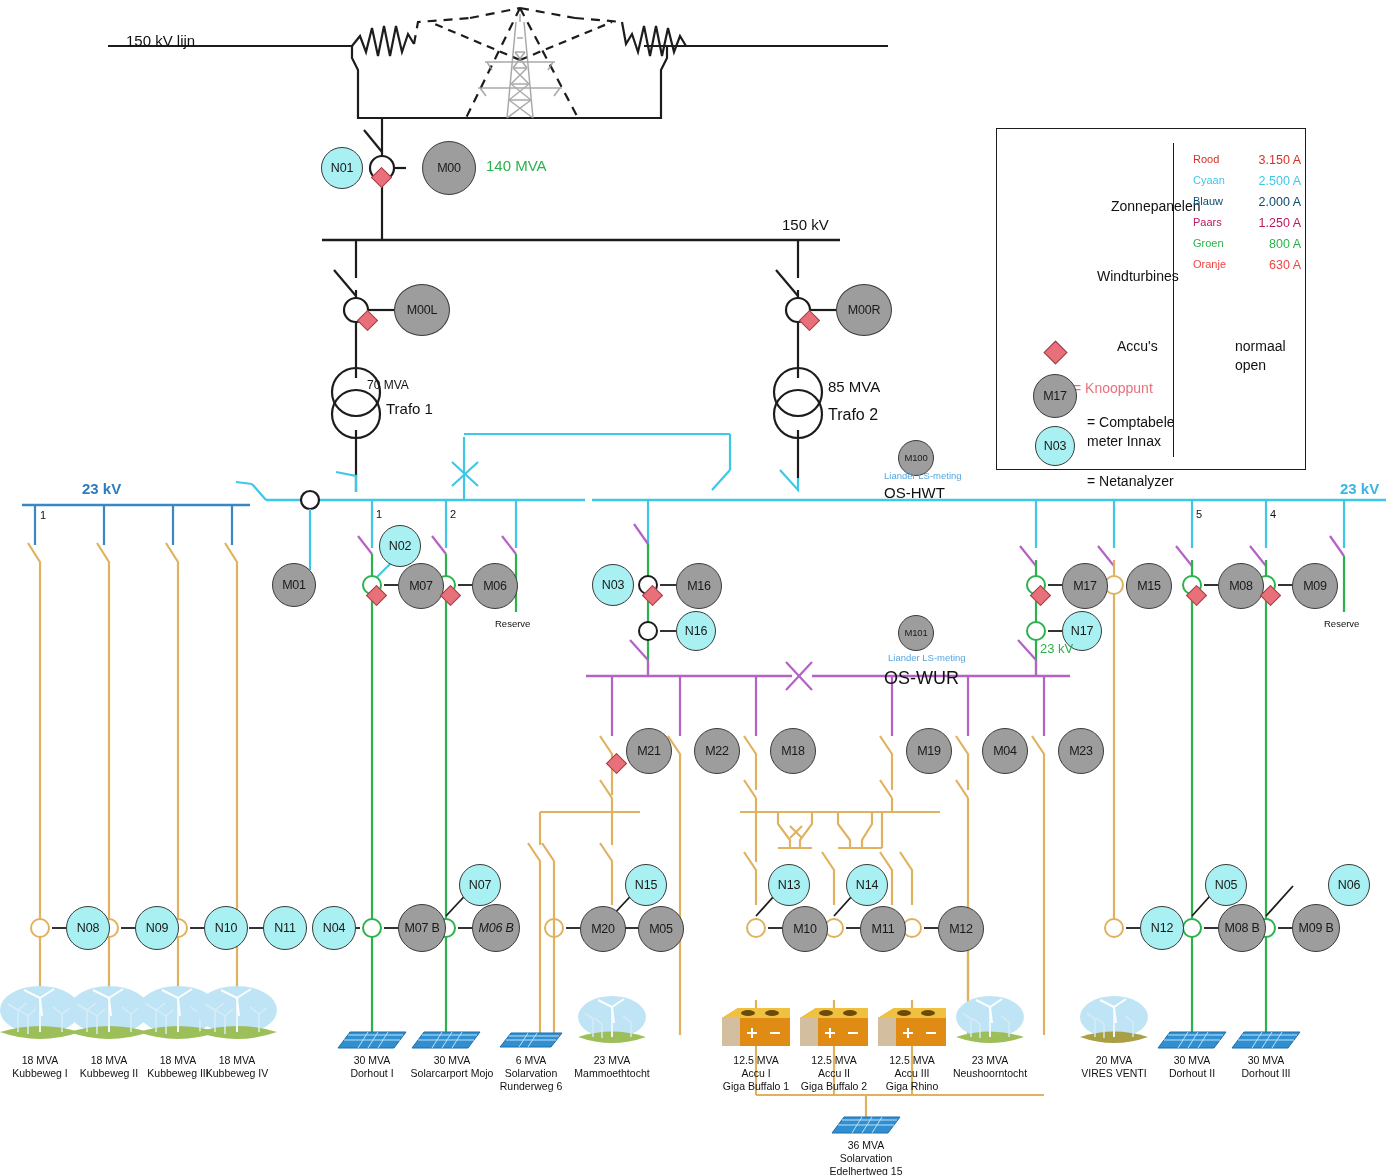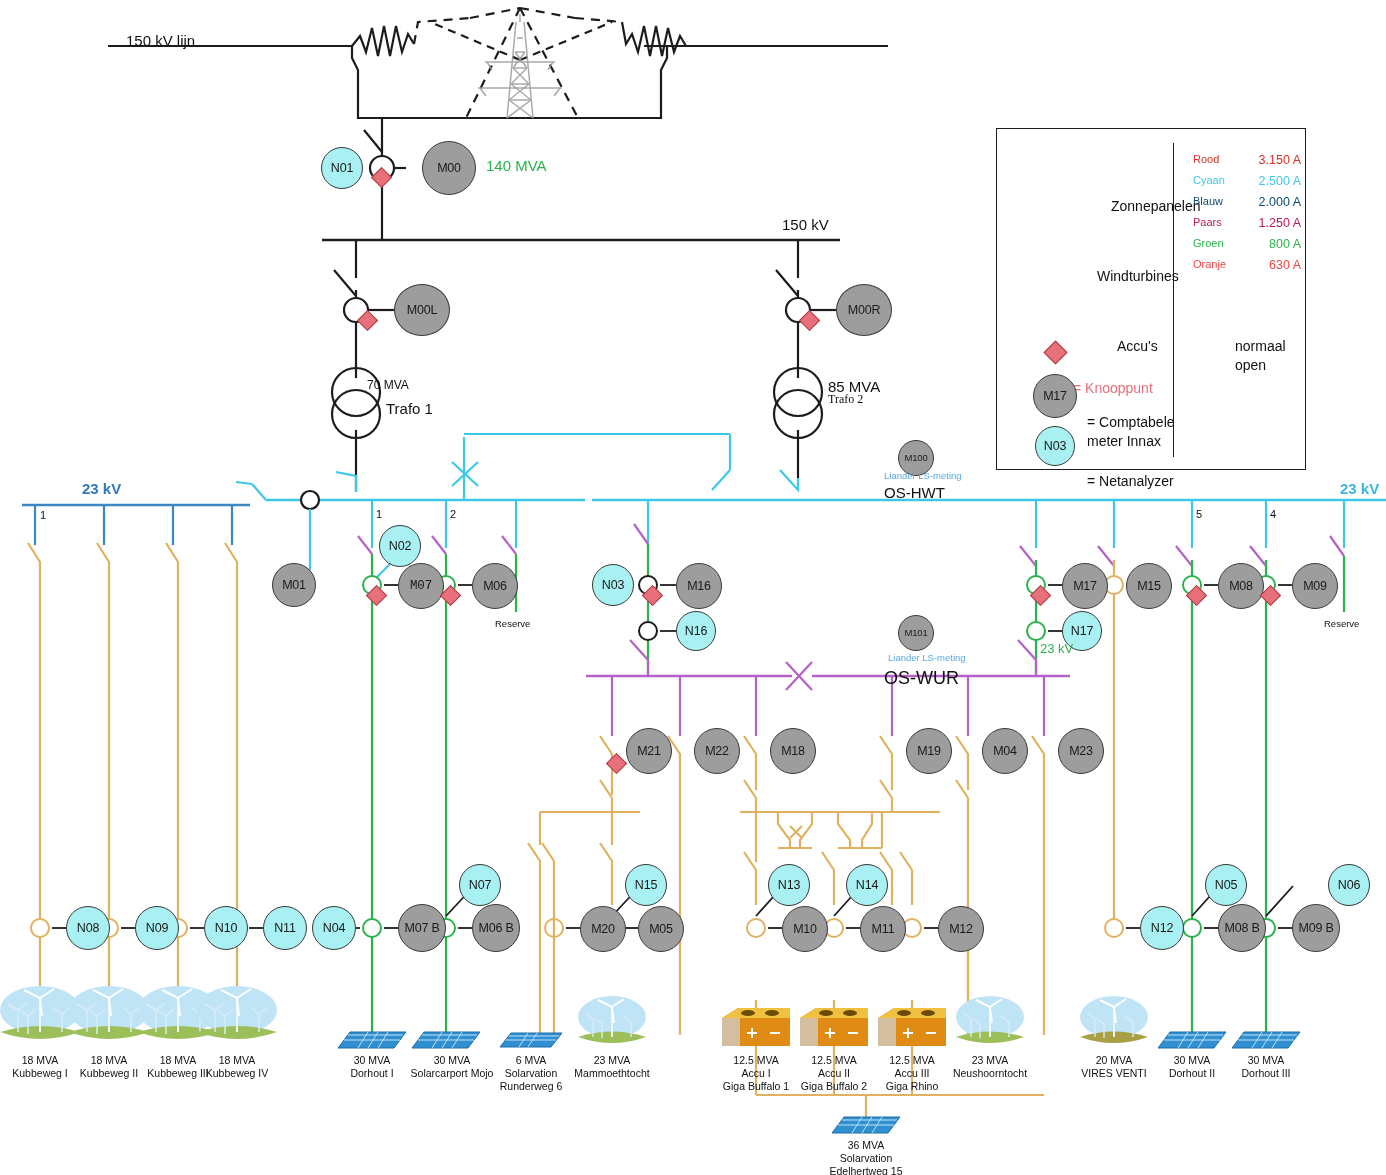--- a/index.html
+++ b/index.html
@@ -756,21 +756,21 @@
 open</div>
 </div>
 
 <div class="lbl" style="left:126px; top:32px; font-size:15px;">150 kV lijn</div>
 <div class="lbl" style="left:782px; top:216px; font-size:15px;">150 kV</div>
 <div class="lbl c-green" style="left:486px; top:157px; font-size:15px;">140 MVA</div>
 
 <div class="lbl" style="left:367px; top:378px; font-size:12px;">70 MVA</div>
 <div class="lbl" style="left:386px; top:400px; font-size:15px;">Trafo 1</div>
 <div class="lbl" style="left:828px; top:378px; font-size:15px;">85 MVA</div>
-<div class="lbl" style="left:828px; top:392px; font-size:12px;font-family:Liberation Serif, serif;">Trafo 2</div>
+<div class="lbl" style="left:828px; top:406px; font-size:16px;">Trafo 2</div>
 
 <div class="lbl c-lightblue tiny" style="left:884px; top:470px;">Liander LS-meting</div>
 <div class="lbl" style="left:884px; top:484px; font-size:15px;">OS-HWT</div>
 
 <div class="lbl c-lightblue tiny" style="left:888px; top:652px;">Liander LS-meting</div>
 <div class="lbl" style="left:884px; top:668px; font-size:18px;">OS-WUR</div>
 <div class="lbl c-green" style="left:1040px; top:641px;">23 kV</div>
 
 <div class="lbl c-blue bold" style="left:82px; top:480px; font-size:15px;">23 kV</div>
 <div class="lbl c-cyan bold" style="left:1340px; top:480px; font-size:15px;">23 kV</div>
@@ -807,21 +807,21 @@
 <div class="node m small" style="left:898px; top:615px; width:36px; height:36px;">
       <span>M101</span>
     </div>
 
 <div class="node m" style="left:272px; top:563px; width:44px; height:44px;">
       <span>M01</span>
     </div>
 <div class="node n" style="left:379px; top:525px; width:42px; height:42px;">
       <span>N02</span>
     </div>
-<div class="node m" style="left:398px; top:563px; width:46px; height:46px;font-family:Liberation Mono, monospace;">
+<div class="node m" style="left:398px; top:563px; width:46px; height:46px;">
       <span>M07</span>
     </div>
 <div class="diamond" style="left:369px; top:588px;"></div>
 <div class="node m" style="left:472px; top:563px; width:46px; height:46px;">
       <span>M06</span>
     </div>
 <div class="diamond" style="left:443px; top:588px;"></div>
 
 <div class="node n" style="left:592px; top:564px; width:42px; height:42px;">
       <span>N03</span>
@@ -885,21 +885,21 @@
 <div class="node n" style="left:263px; top:906px; width:44px; height:44px;">
       <span>N11</span>
     </div>
 <div class="node n" style="left:312px; top:906px; width:44px; height:44px;">
       <span>N04</span>
     </div>
 <div class="node m" style="left:398px; top:904px; width:48px; height:48px;">
       <span style="white-space:pre-line;">M07 B</span>
     </div>
 <div class="node m" style="left:472px; top:904px; width:48px; height:48px;">
-      <span style="white-space:pre-line;">M06 B</span>
+      <span style="white-space:pre-line;font-style:italic;">M06 B</span>
     </div>
 <div class="node n" style="left:459px; top:864px; width:42px; height:42px;">
       <span>N07</span>
     </div>
 <div class="node m" style="left:580px; top:906px; width:46px; height:46px;">
       <span>M20</span>
     </div>
 <div class="node m" style="left:638px; top:906px; width:46px; height:46px;">
       <span>M05</span>
     </div>

